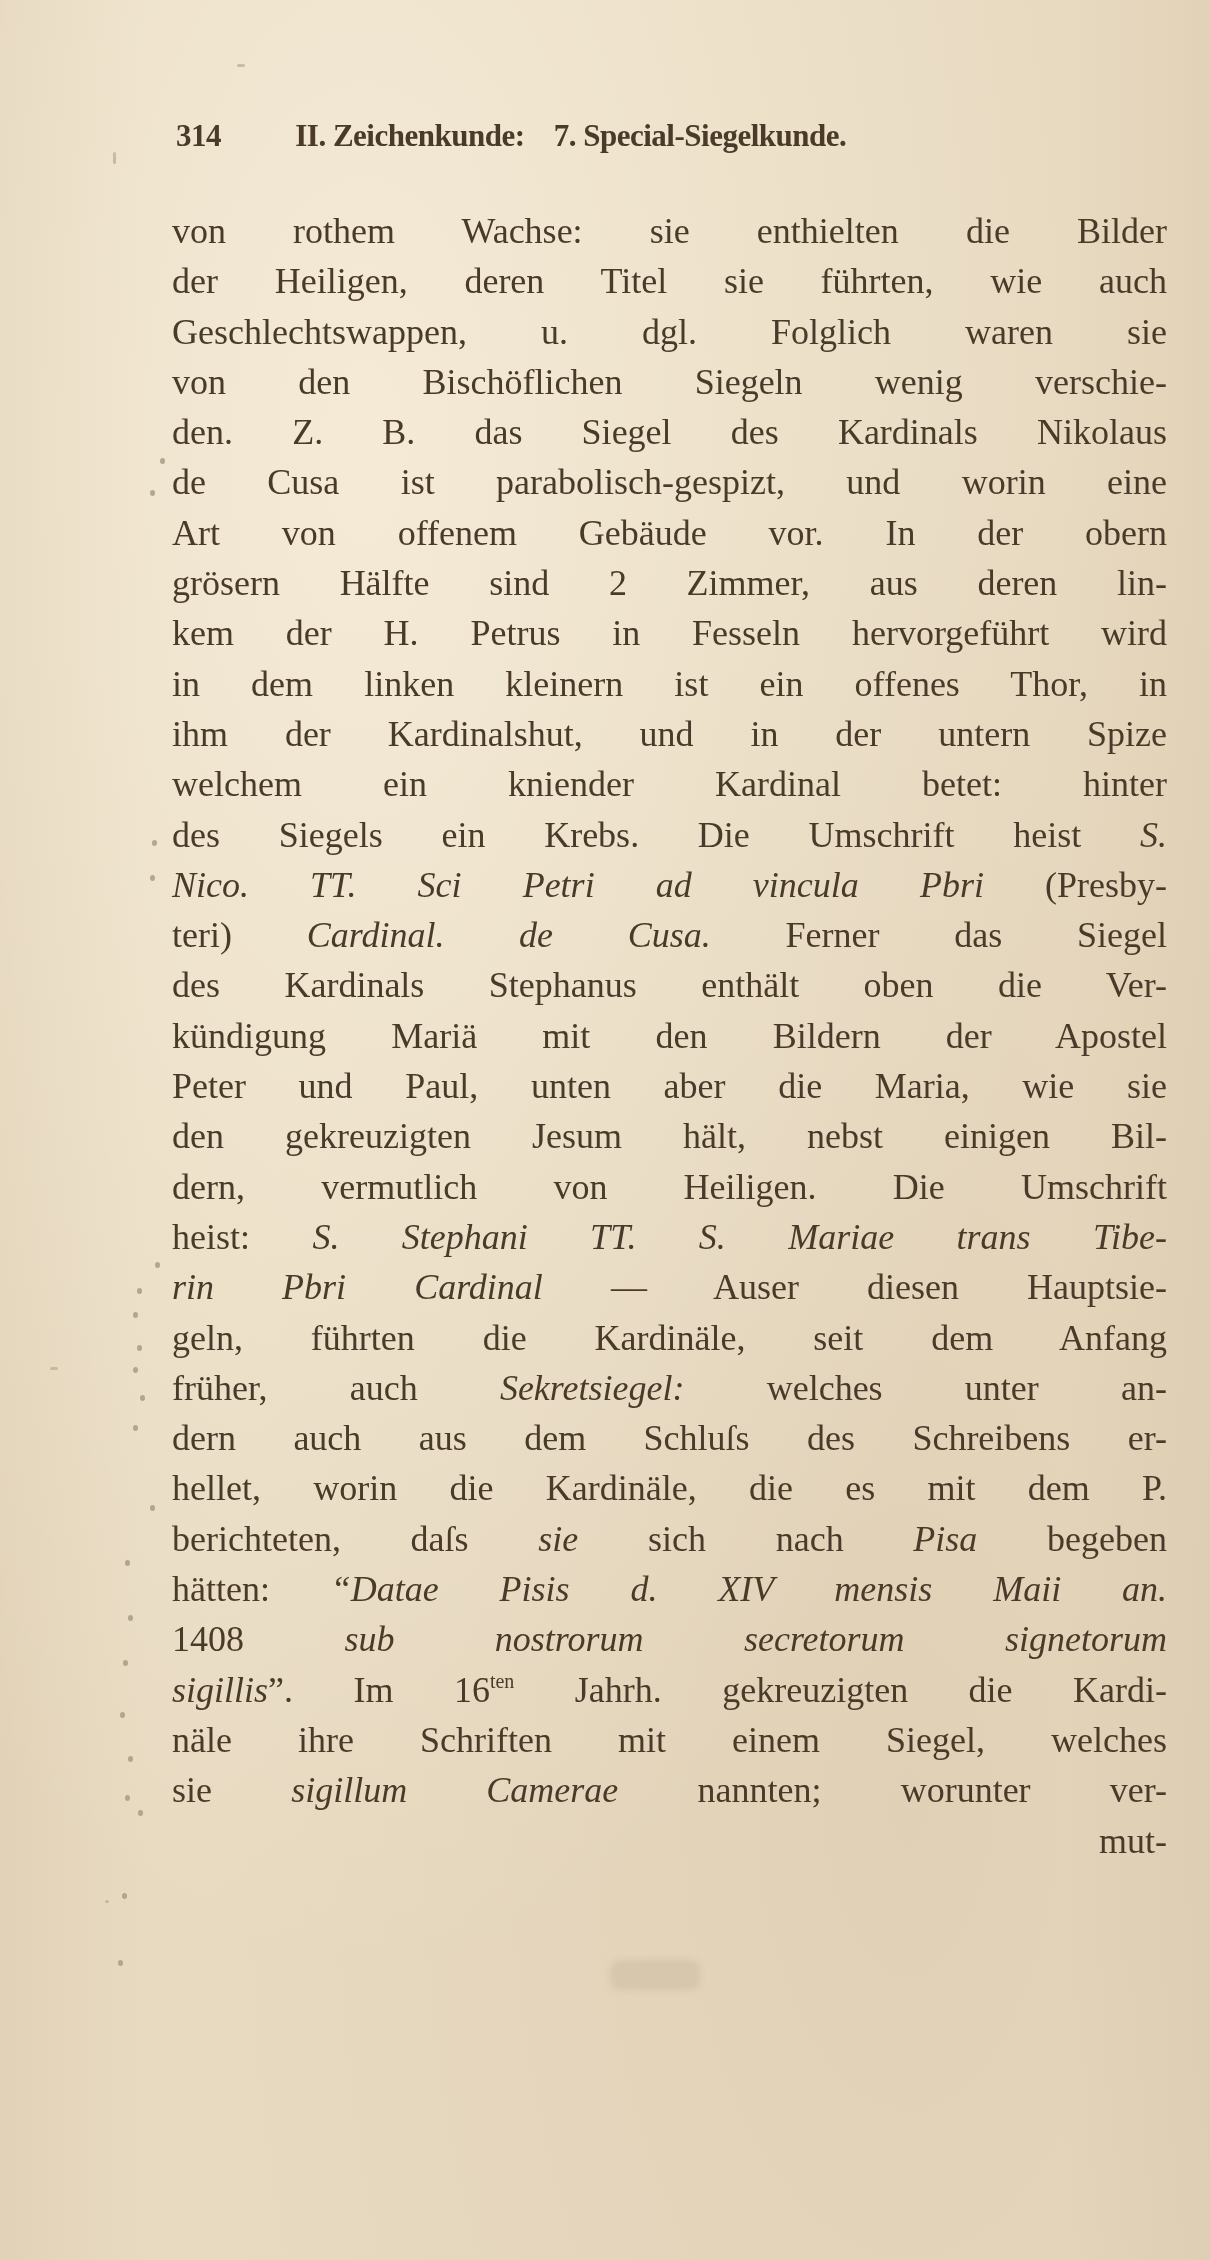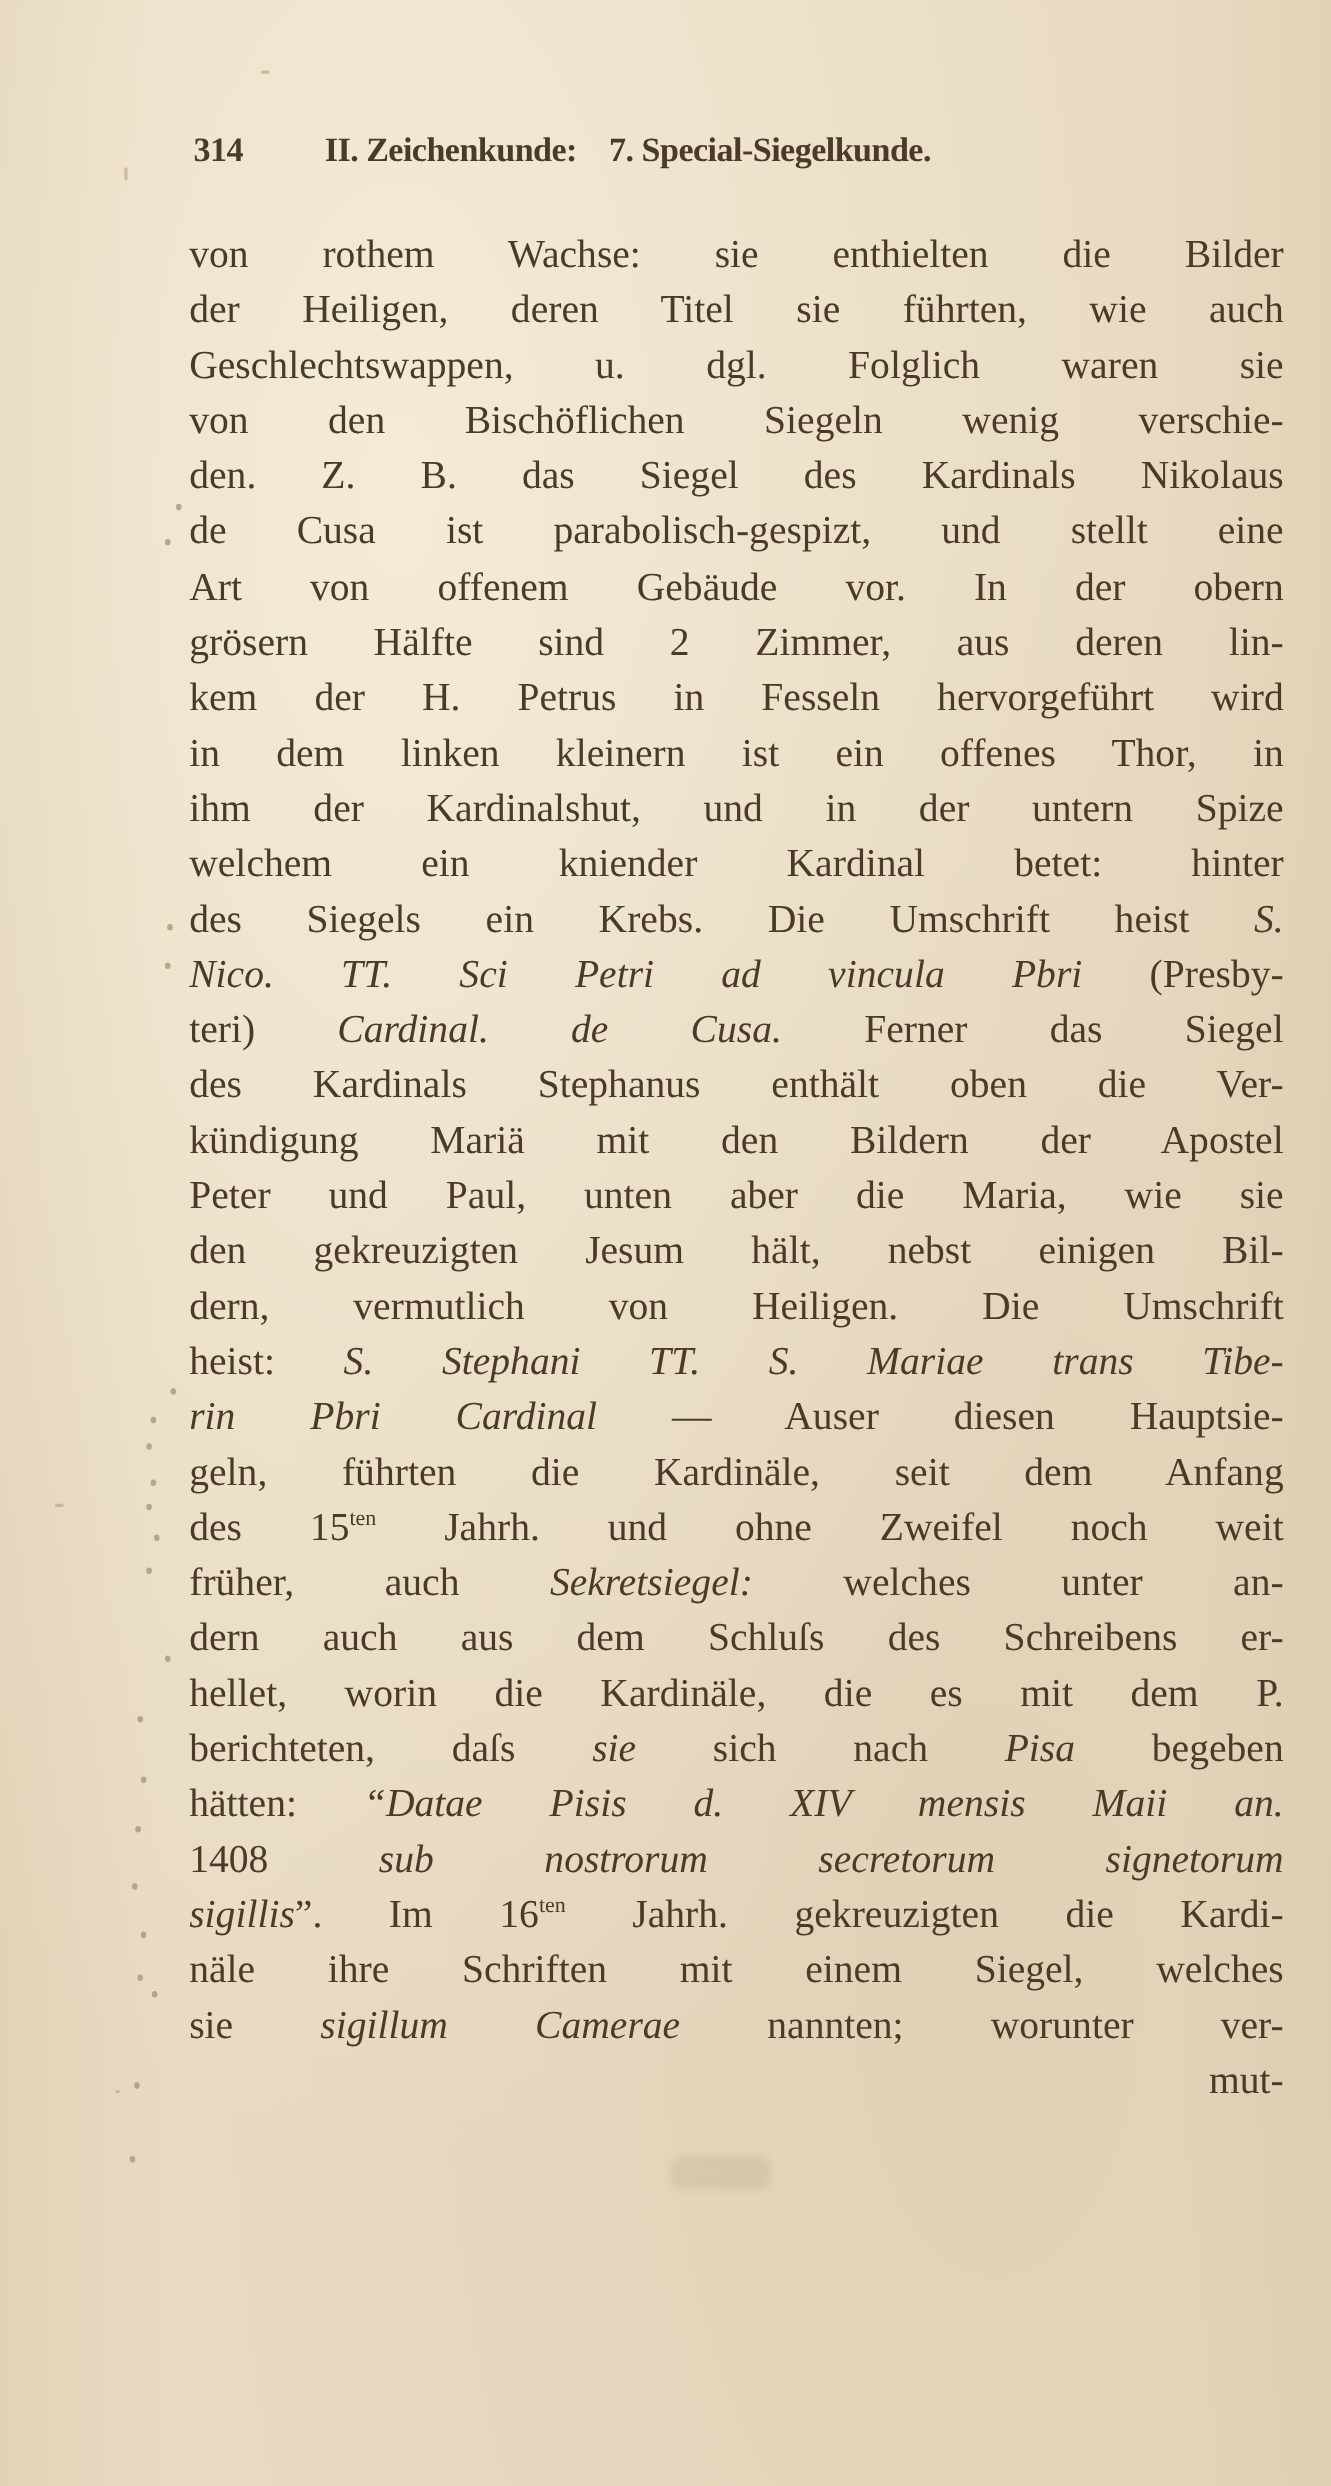--- a/index.html
+++ b/index.html
@@ -59,39 +59,38 @@
     <span class="chap">II. Zeichenkunde:</span>
     <span class="sect">7. Special-Siegelkunde.</span>
   </div>
 
   <div class="body-text" id="body-text">
       <span class="line"><span>von rothem Wachse: sie enthielten die Bilder</span></span>
       <span class="line"><span>der Heiligen, deren Titel sie führten, wie auch</span></span>
       <span class="line"><span>Geschlechtswappen, u. dgl.  Folglich waren sie</span></span>
       <span class="line"><span>von den Bischöflichen Siegeln wenig verschie-</span></span>
       <span class="line"><span>den.   Z. B. das Siegel des Kardinals Nikolaus</span></span>
-      <span class="line"><span>de Cusa ist parabolisch-gespizt, und stellt eine</span></span>
+      <span class="line"><span>de Cusa ist parabolisch-gespizt, und worin eine</span></span>
       <span class="line"><span>Art von offenem Gebäude vor.  In der obern</span></span>
       <span class="line"><span>grösern Hälfte sind 2 Zimmer,  aus deren lin-</span></span>
       <span class="line"><span>kem der H. Petrus in Fesseln hervorgeführt wird</span></span>
       <span class="line"><span>in dem linken kleinern ist ein offenes Thor, in</span></span>
       <span class="line"><span>ihm der Kardinalshut, und in der untern Spize</span></span>
       <span class="line"><span>welchem ein kniender Kardinal betet: hinter</span></span>
       <span class="line"><span>des Siegels ein Krebs.  Die Umschrift heist </span><span class="it">S.</span></span>
       <span class="line"><span class="it">Nico. TT. Sci Petri ad vincula Pbri</span><span> (Presby-</span></span>
       <span class="line"><span>teri) </span><span class="it">Cardinal. de Cusa.</span><span>  Ferner das Siegel</span></span>
       <span class="line"><span>des Kardinals Stephanus enthält oben die Ver-</span></span>
       <span class="line"><span>kündigung Mariä mit den Bildern der Apostel</span></span>
       <span class="line"><span>Peter und Paul, unten aber die Maria,  wie sie</span></span>
       <span class="line"><span>den gekreuzigten Jesum hält, nebst einigen Bil-</span></span>
       <span class="line"><span>dern, vermutlich von Heiligen.  Die Umschrift</span></span>
       <span class="line"><span>heist: </span><span class="it">S. Stephani TT. S. Mariae trans Tibe-</span></span>
       <span class="line"><span class="it">rin Pbri Cardinal</span><span> —  Auser diesen Hauptsie-</span></span>
       <span class="line"><span>geln,  führten die Kardinäle, seit dem Anfang</span></span>
-      <span class="line"><span>des 15</span><sup class="s">ten</sup><span> Jahrh. und ohne Zweifel noch weit</span></span>
       <span class="line"><span>früher, auch </span><span class="it">Sekretsiegel:</span><span> welches unter an-</span></span>
       <span class="line"><span>dern auch aus dem Schluſs des Schreibens er-</span></span>
       <span class="line"><span>hellet, worin die Kardinäle, die es mit dem P.</span></span>
       <span class="line"><span>berichteten,  daſs </span><span class="it">sie</span><span> sich nach </span><span class="it">Pisa</span><span> begeben</span></span>
       <span class="line"><span>hätten: </span><span class="it">“Datae Pisis d. XIV mensis Maii an.</span></span>
       <span class="line"><span>1408  </span><span class="it">sub nostrorum secretorum signetorum</span></span>
       <span class="line"><span class="it">sigillis</span><span>”.  Im 16</span><sup class="s">ten</sup><span> Jahrh. gekreuzigten die Kardi-</span></span>
       <span class="line"><span>näle ihre Schriften mit einem Siegel, welches</span></span>
       <span class="line"><span>sie </span><span class="it">sigillum Camerae</span><span> nannten; worunter ver-</span></span>
       <span class="line last">mut-</span>

